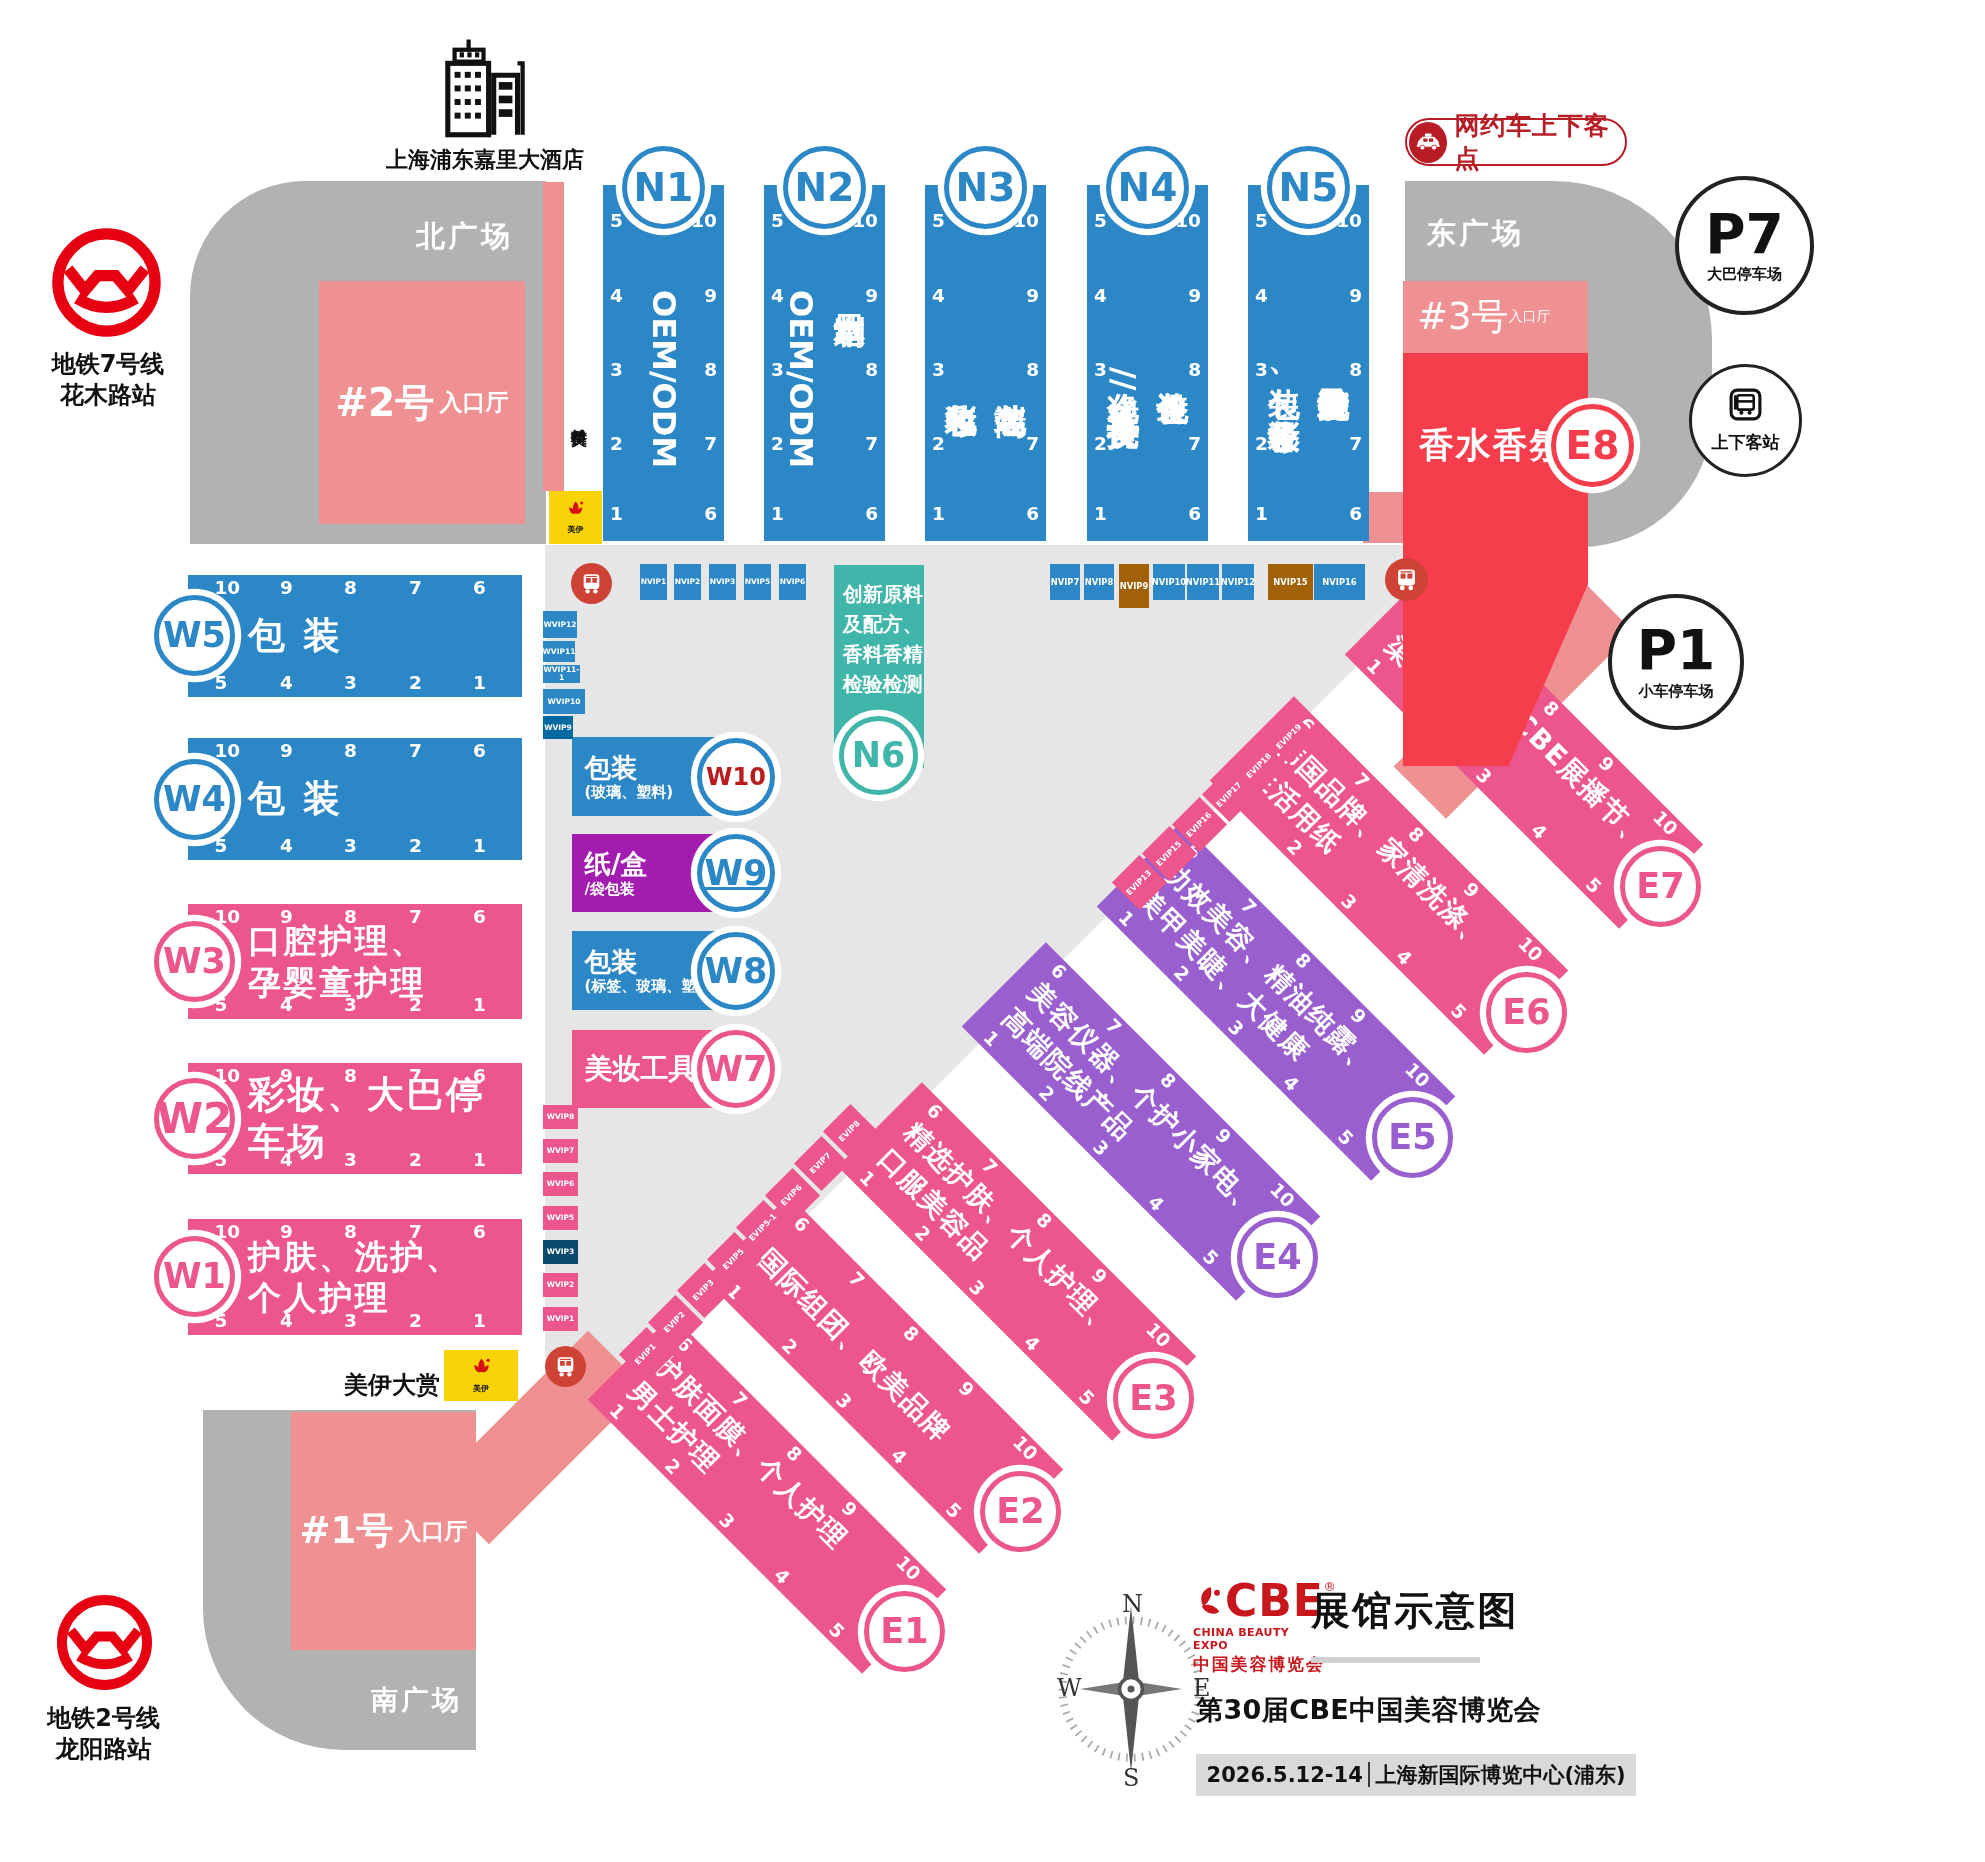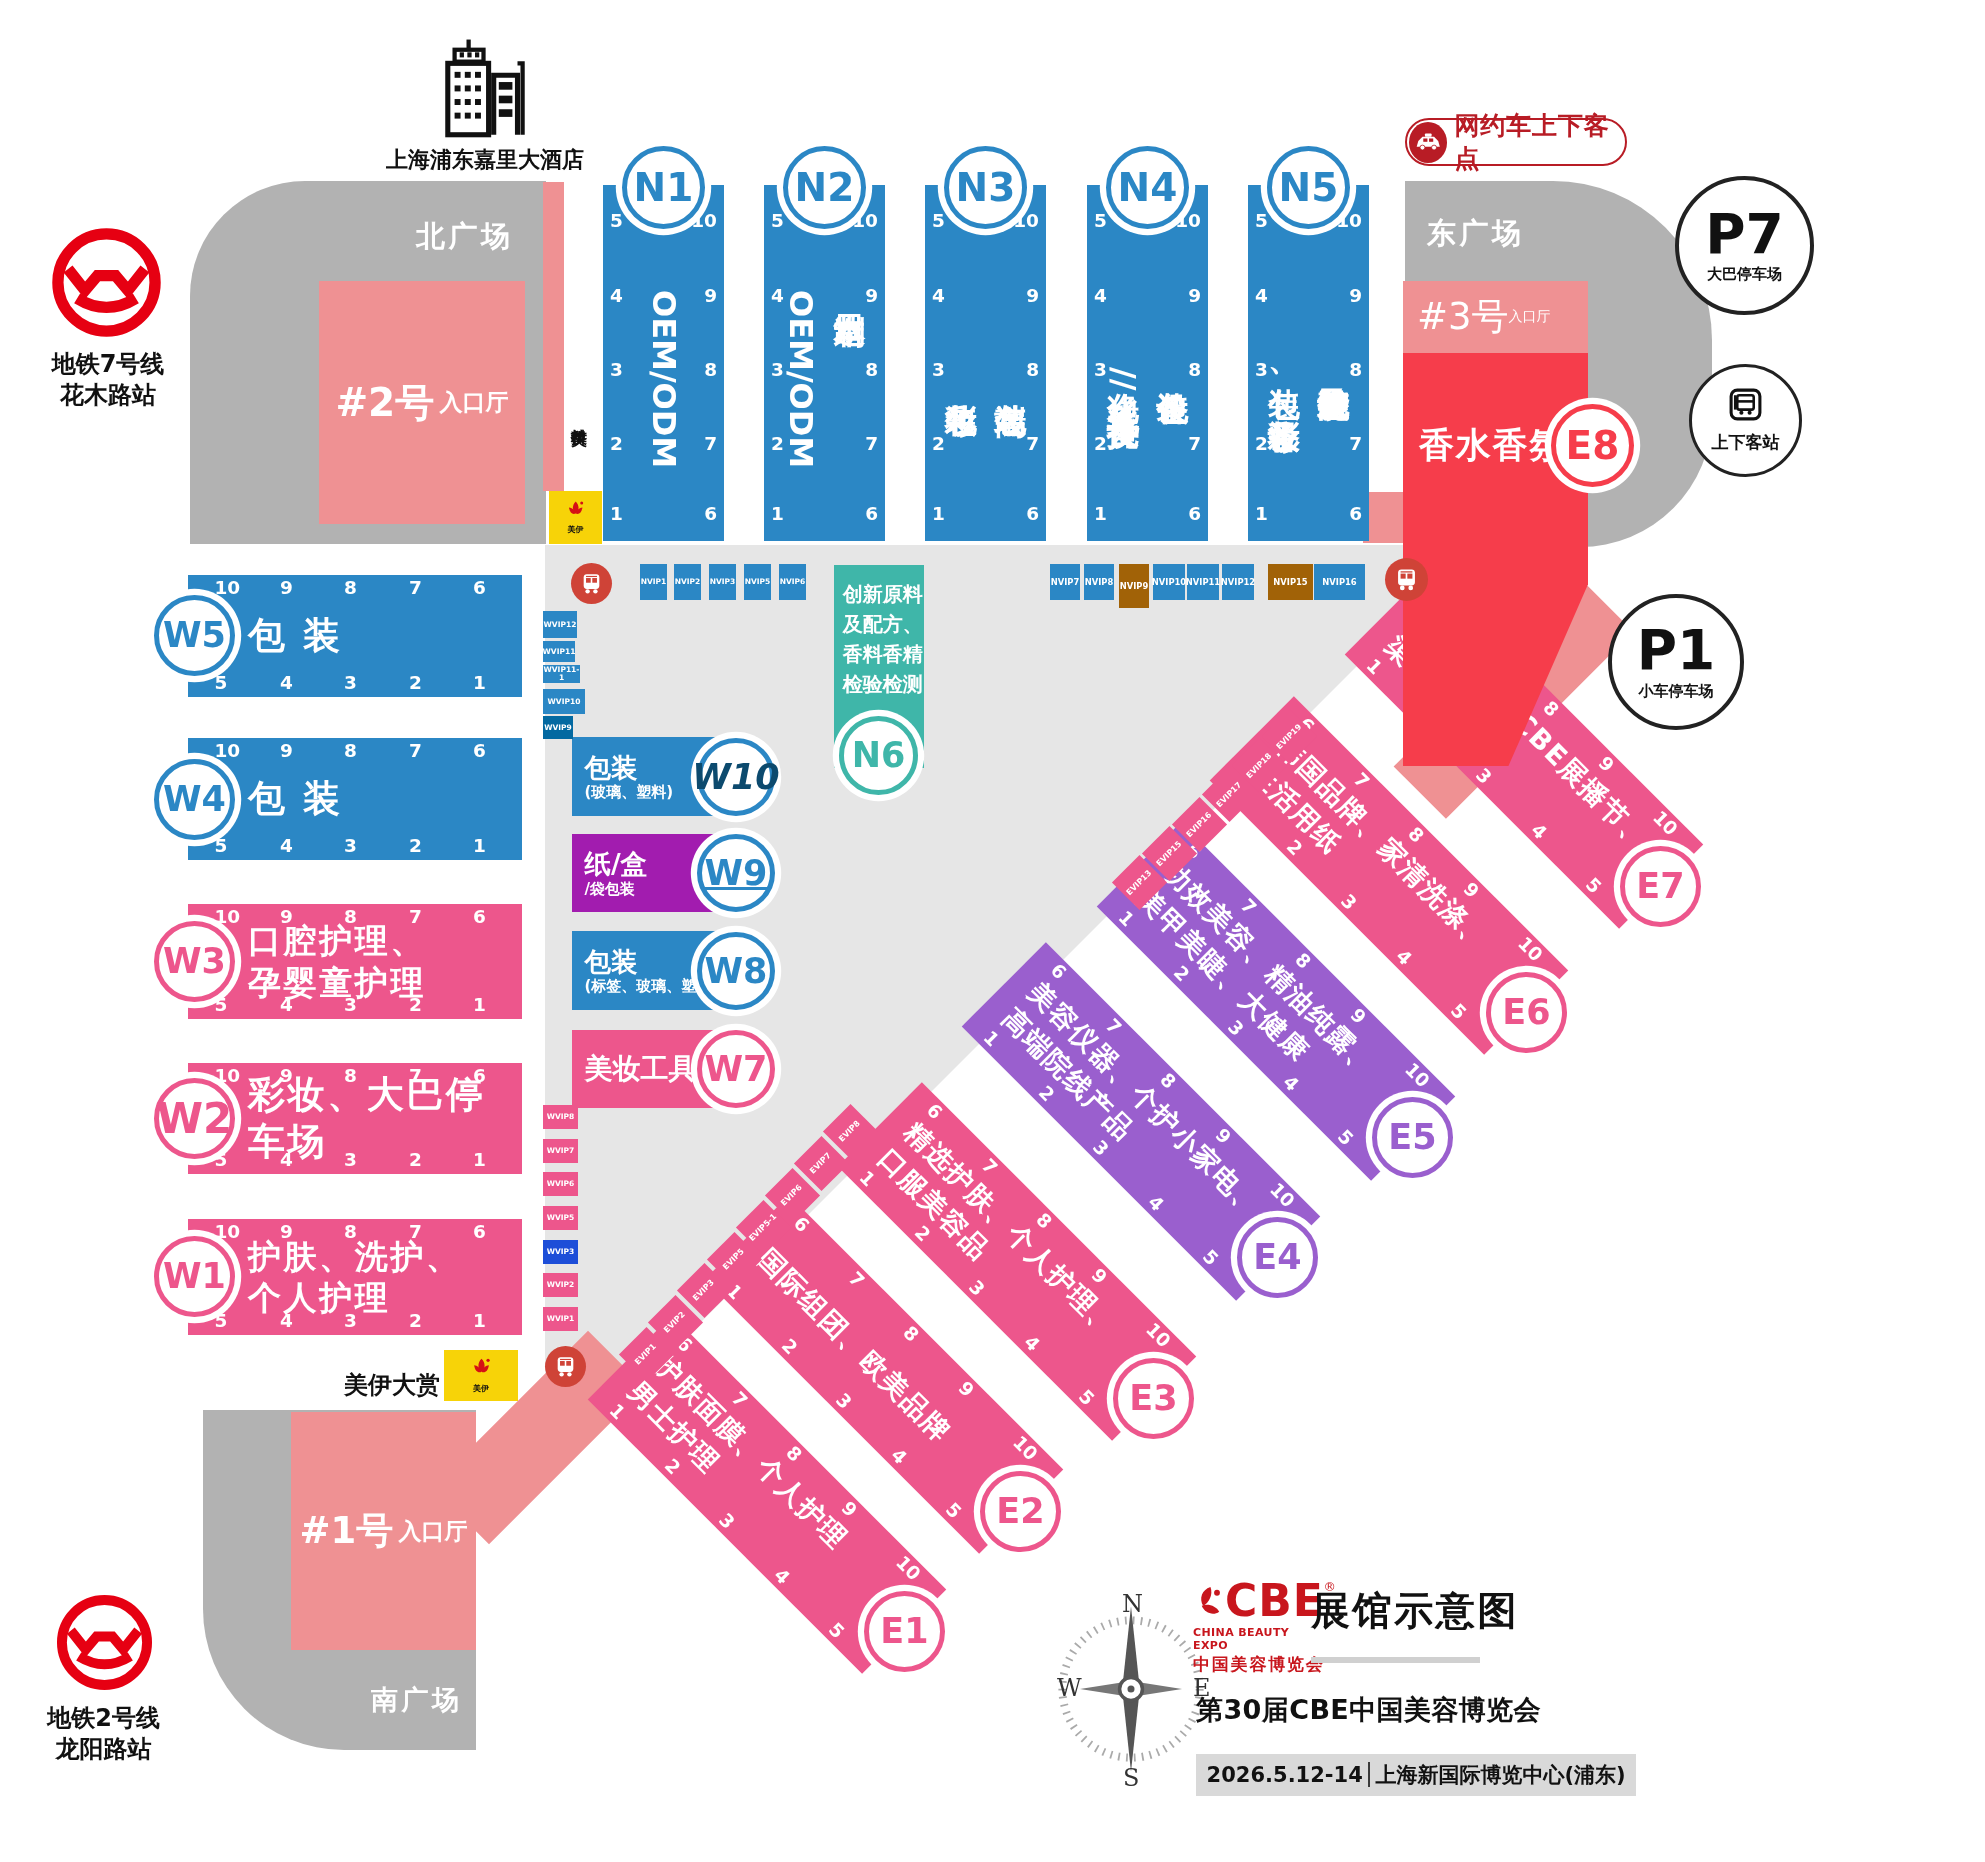--- a/index.html
+++ b/index.html
@@ -383,21 +383,21 @@
         <div>个人护理</div>
       </div>
     </div>
     <div class="circle" style="left:154px;top:1236px;width:81px;height:81px;border:5.3px solid #ed568c;color:#ed568c;font-size:35px;box-sizing:border-box;">W1</div>
     <div class="hall-bar" style="left:572px;top:737px;width:184px;height:79px;background:#2b87c5;">
       <div class="abs" style="left:12.4px;top:0;bottom:0;display:flex;flex-direction:column;justify-content:center;color:#fff;font-weight:700;line-height:1.2;">
         <div style="font-size: 26.5px;">包装</div>
         <div style="font-size: 15px;">(玻璃、塑料)</div>
       </div>
     </div>
-    <div class="circle" style="left:697px;top:738px;width:78px;height:78px;border:5.3px solid #2b87c5;color:#0c4a6e;font-size:35px;box-sizing:border-box;font-style:italic;">W10</div>
+    <div class="circle" style="left:697px;top:738px;width:78px;height:78px;border:5.3px solid #2b87c5;color:#b91c1c;font-size:24px;box-sizing:border-box;">W10</div>
     <div class="hall-bar" style="left:572px;top:834px;width:184px;height:78px;background:#a21caf;">
       <div class="abs" style="left:12.4px;top:0;bottom:0;display:flex;flex-direction:column;justify-content:center;color:#fff;font-weight:700;line-height:1.2;">
         <div style="font-size: 26.5px;">纸/盒</div>
         <div style="font-size: 15px;">/袋包装</div>
       </div>
     </div>
     <div class="circle" style="left:697px;top:834px;width:78px;height:78px;border:5.3px solid #2b87c5;color:#2b87c5;font-size:35px;box-sizing:border-box;text-decoration:underline;">W9</div>
     <div class="hall-bar" style="left:572px;top:931px;width:184px;height:79px;background:#2b87c5;">
       <div class="abs" style="left:12.4px;top:0;bottom:0;display:flex;flex-direction:column;justify-content:center;color:#fff;font-weight:700;line-height:1.2;">
         <div style="font-size: 26.5px;">包装</div>
@@ -539,21 +539,21 @@
     <div class="vipsq" style="left:1314px;top:564px;width:51px;height:36px;background:#2b87c5;">NVIP16</div>
     <div class="vipsq" style="left:543px;top:611px;width:34px;height:26.5px;background:#2b87c5;font-size:7.5px;">WVIP12</div>
     <div class="vipsq" style="left:543px;top:641px;width:32px;height:21px;background:#2b87c5;font-size:7.5px;">WVIP11</div>
     <div class="vipsq" style="left:543px;top:665px;width:37px;height:17.6px;background:#2b87c5;font-size:7.5px;">WVIP11-1</div>
     <div class="vipsq" style="left:543px;top:689px;width:42px;height:25px;background:#2b87c5;font-size:7.5px;">WVIP10</div>
     <div class="vipsq" style="left:543px;top:716px;width:30px;height:23px;background:#0369a1;font-size:7.5px;">WVIP9</div>
     <div class="vipsq" style="left:543px;top:1105px;width:35px;height:24px;background:#ed568c;font-size:7.5px;">WVIP8</div>
     <div class="vipsq" style="left:543px;top:1139px;width:35px;height:24px;background:#ed568c;font-size:7.5px;">WVIP7</div>
     <div class="vipsq" style="left:543px;top:1172px;width:35px;height:24px;background:#ed568c;font-size:7.5px;">WVIP6</div>
     <div class="vipsq" style="left:543px;top:1206px;width:35px;height:24px;background:#ed568c;font-size:7.5px;">WVIP5</div>
-    <div class="vipsq" style="left:543px;top:1240px;width:35px;height:24px;background:#1d4ed8;font-size:7.5px;">WVIP3</div>
+    <div class="vipsq" style="left:543px;top:1240px;width:35px;height:24px;background:#0c4a6e;font-size:7.5px;">WVIP3</div>
     <div class="vipsq" style="left:543px;top:1273px;width:35px;height:24px;background:#ed568c;font-size:7.5px;">WVIP2</div>
     <div class="vipsq" style="left:543px;top:1307px;width:35px;height:24px;background:#ed568c;font-size:7.5px;">WVIP1</div>
     <div class="vipsq" style="left:627px;top:1335px;width:39px;height:39px;background:#ed568c;transform:rotate(45deg);">
       <span style="transform: rotate(-90deg); font-size: 8px;">EVIP1</span>
     </div>
     <div class="vipsq" style="left:656px;top:1303px;width:39px;height:39px;background:#ed568c;transform:rotate(45deg);">
       <span style="transform: rotate(-90deg); font-size: 8px;">EVIP2</span>
     </div>
     <div class="vipsq" style="left:685px;top:1271px;width:39px;height:39px;background:#ed568c;transform:rotate(45deg);">
       <span style="transform: rotate(-90deg); font-size: 8px;">EVIP3</span>

